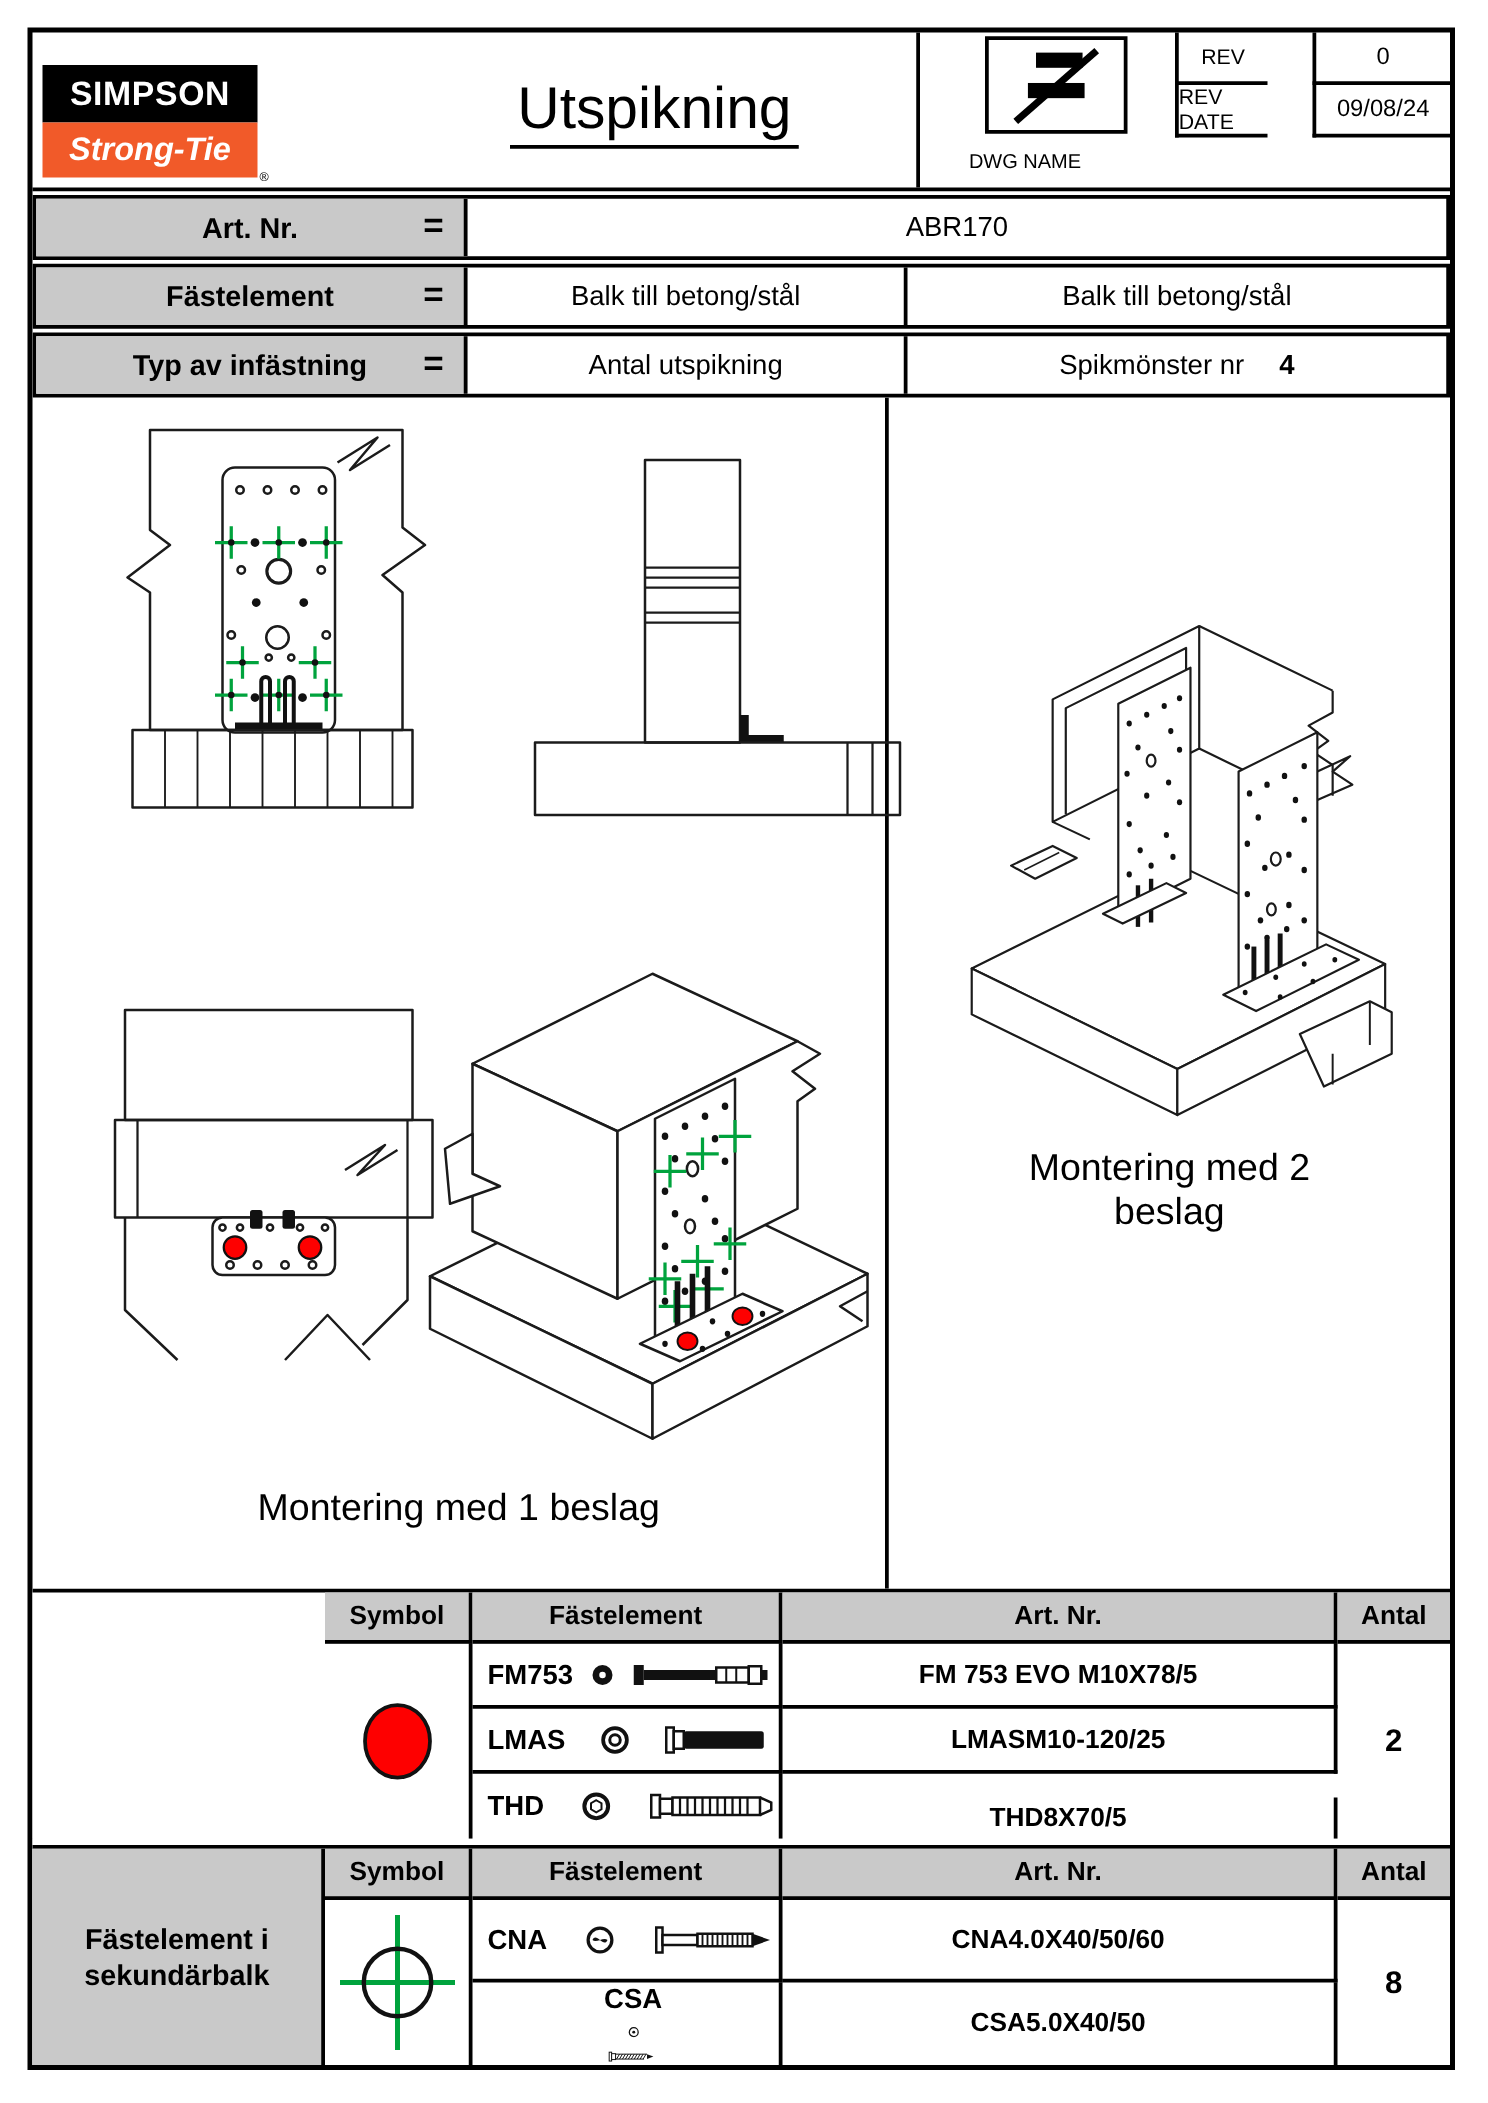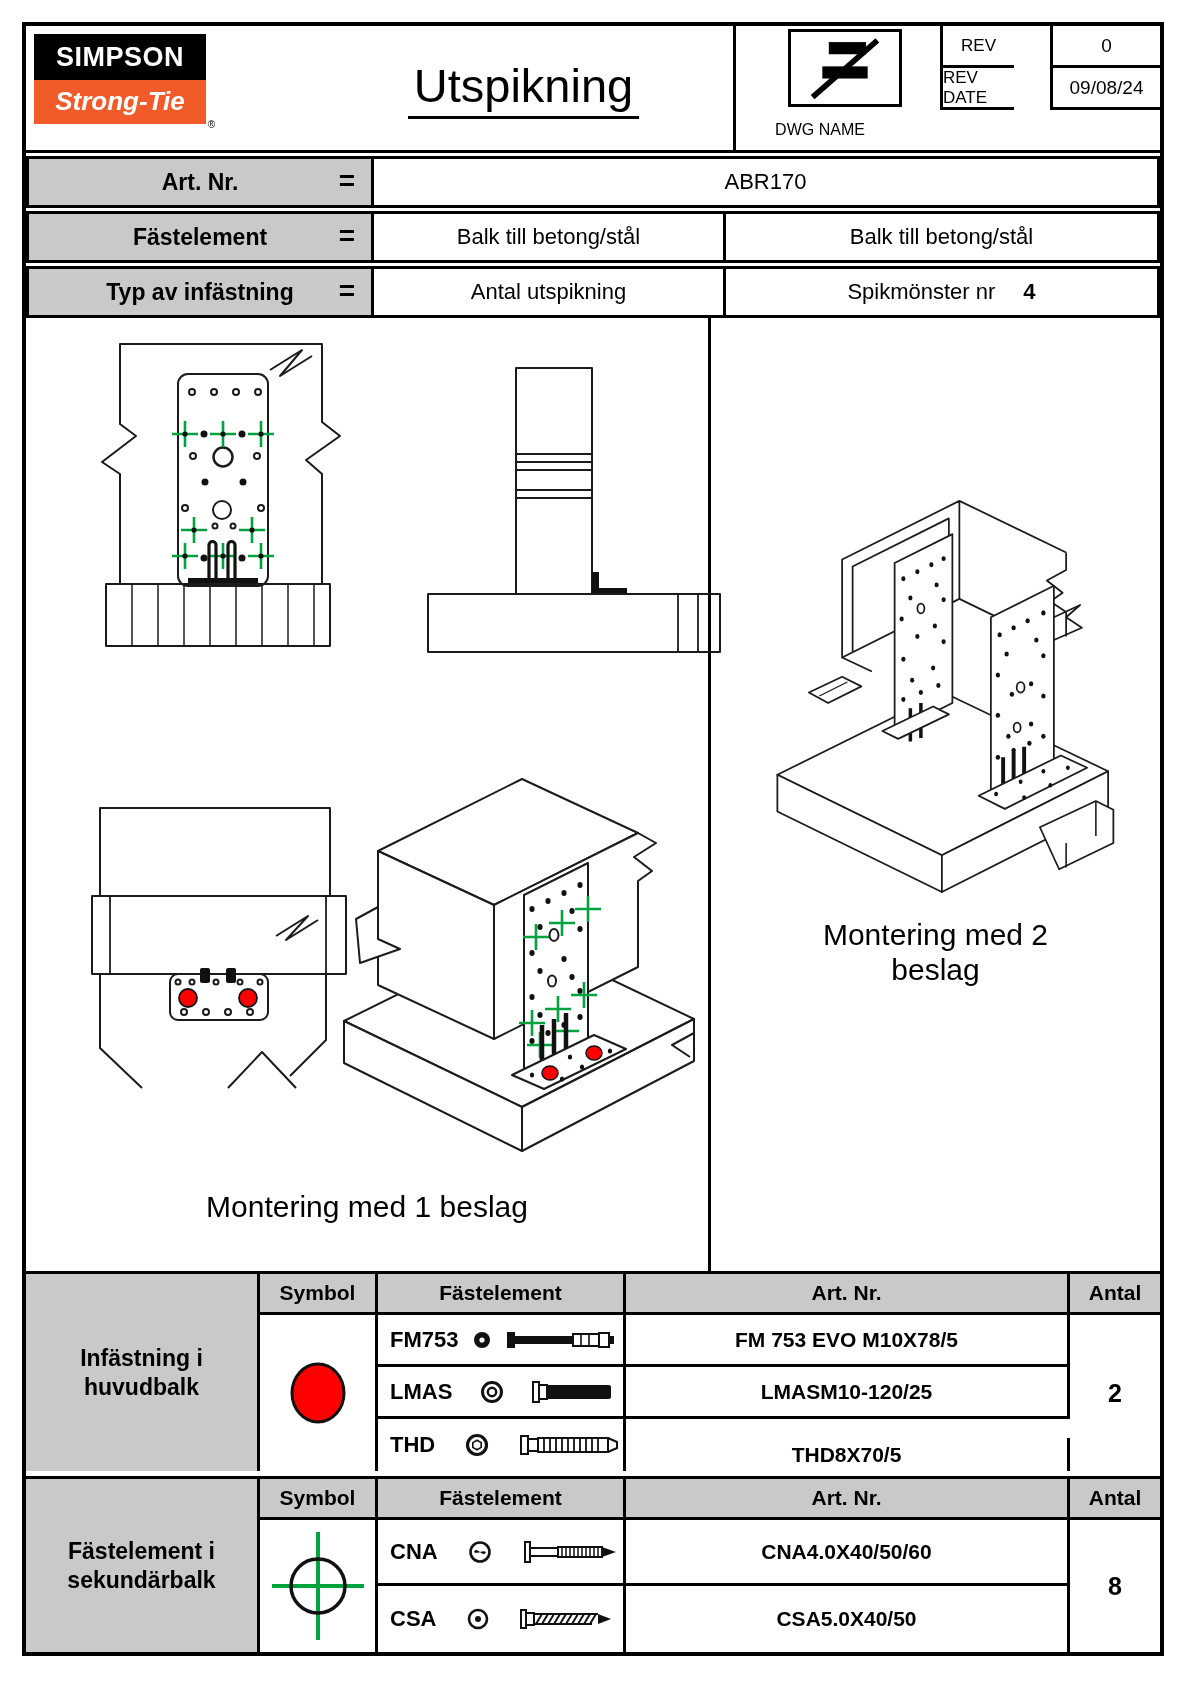--- a/index.html
+++ b/index.html
@@ -4,21 +4,21 @@
 <style>
   * { margin:0; padding:0; box-sizing:border-box; }
   html,body { background:#fff; }
   body { font-family:"Liberation Sans", sans-serif; color:#000; }
   .page { position:relative; width:1190px; height:1682px; background:#fff; overflow:hidden; }
   .frame { position:absolute; left:22px; top:22px; width:1142px; height:1634px;
            border:4px solid #000; display:flex; flex-direction:column; background:#fff; }
 
   
   .header { height:127px; border-bottom:3px solid #000; display:flex; }
-  .logo-box { width:288px; padding:8px 0 0 8px; }
+  .logo-box { width:288px; padding:8px 0 0 8px;margin-top:18px; }
   .logo { width:172px; position:relative; }
   .logo-top { background:#000; color:#fff; font-weight:bold; font-size:27px;
               text-align:center; padding:8px 2px 7px; letter-spacing:.5px; }
   .logo-bottom { background:#f15a29; color:#fff; font-weight:bold; font-style:italic;
                  font-size:26px; text-align:center; padding:6px 2px 7px; }
   .logo-reg { position:absolute; right:-9px; bottom:-6px; font-size:10px; color:#000; font-style:normal; }
   .title-box { flex:1; display:flex; align-items:center; justify-content:center; }
   .sheet-title { font-size:47px; border-bottom:3px solid #000; padding:0 6px 3px; }
   .title-right { width:427px; border-left:3px solid #000; display:grid;
                  grid-template-columns:168px 110px 146px; grid-template-rows:42px 42px 1fr; }
@@ -395,21 +395,20 @@
       </svg>
 
       <div class="abs caption" style="left:0;right:0;top:600px;">
         <div>Montering med 2</div>
         <div>beslag</div>
       </div>
     </div>
   </div>
 
   <div class="ftable t1">
-    <div class="cell groupcell" style="grid-row:1/5;">Infästning i huvudbalk</div>
     <div class="cell gray hcell" style="grid-row:1;grid-column:2;">Symbol</div>
     <div class="cell gray hcell" style="grid-row:1;grid-column:3;">Fästelement</div>
     <div class="cell gray hcell" style="grid-row:1;grid-column:4;">Art. Nr.</div>
     <div class="cell gray hcell hlast" style="grid-row:1;grid-column:5;">Antal</div>
 
     <div class="cell symcell" style="grid-row:2/5;">
       <svg width="66" height="70" viewBox="0 0 66 70">
         <ellipse cx="33" cy="35" rx="26" ry="29" fill="#fe0000" stroke="#111" stroke-width="3"></ellipse>
       </svg>
     </div>
@@ -513,21 +512,21 @@
           <line x1="63" y1="11" x2="63" y2="21"></line>
               <line x1="67" y1="11" x2="67" y2="21"></line>
           <line x1="71" y1="11" x2="71" y2="21"></line>
               <line x1="75" y1="11" x2="75" y2="21"></line>
         </g>
         <path d="M79,11 L93,16 L79,21 Z" fill="#111"></path>
       </svg>
     </div>
     <div class="cell acell rb" style="grid-row:2;">CNA4.0X40/50/60</div>
 
-    <div class="cell fcell" style="grid-row:3;">
+    <div class="cell fcell" style="grid-row:3;flex-direction:column;">
       <span class="code">CSA</span>
       <svg width="24" height="24" viewBox="0 0 24 24">
         <circle cx="12" cy="12" r="9" fill="none" stroke="#111" stroke-width="2.6"></circle>
         <circle cx="12" cy="12" r="3" fill="#111"></circle>
       </svg>
       <svg width="104" height="32" viewBox="0 0 104 32">
         <rect x="2" y="7" width="5" height="18" fill="#fff" stroke="#111" stroke-width="2"></rect>
         <rect x="7" y="10" width="8" height="12" fill="#fff" stroke="#111" stroke-width="2"></rect>
         <g stroke="#111" stroke-width="2">
           <line x1="17" y1="21" x2="23" y2="11"></line>

